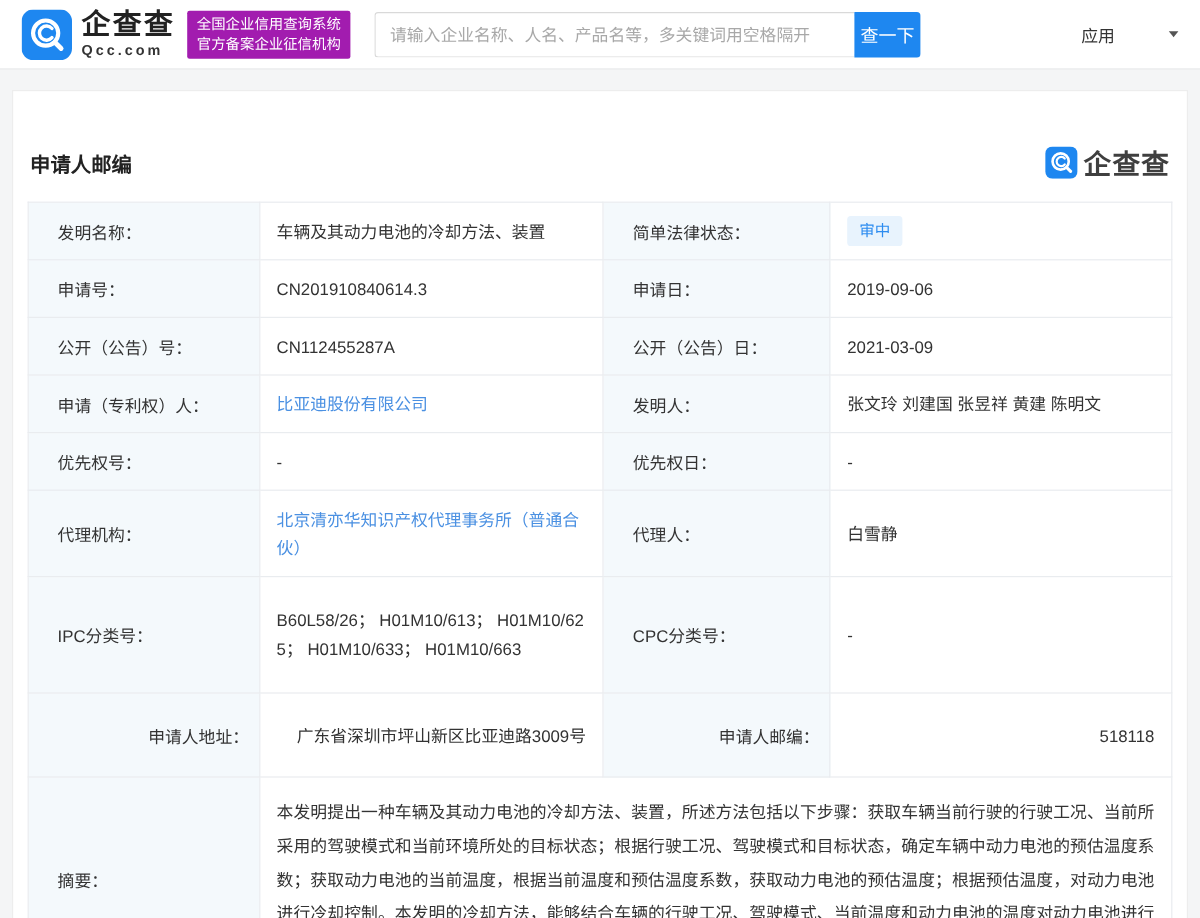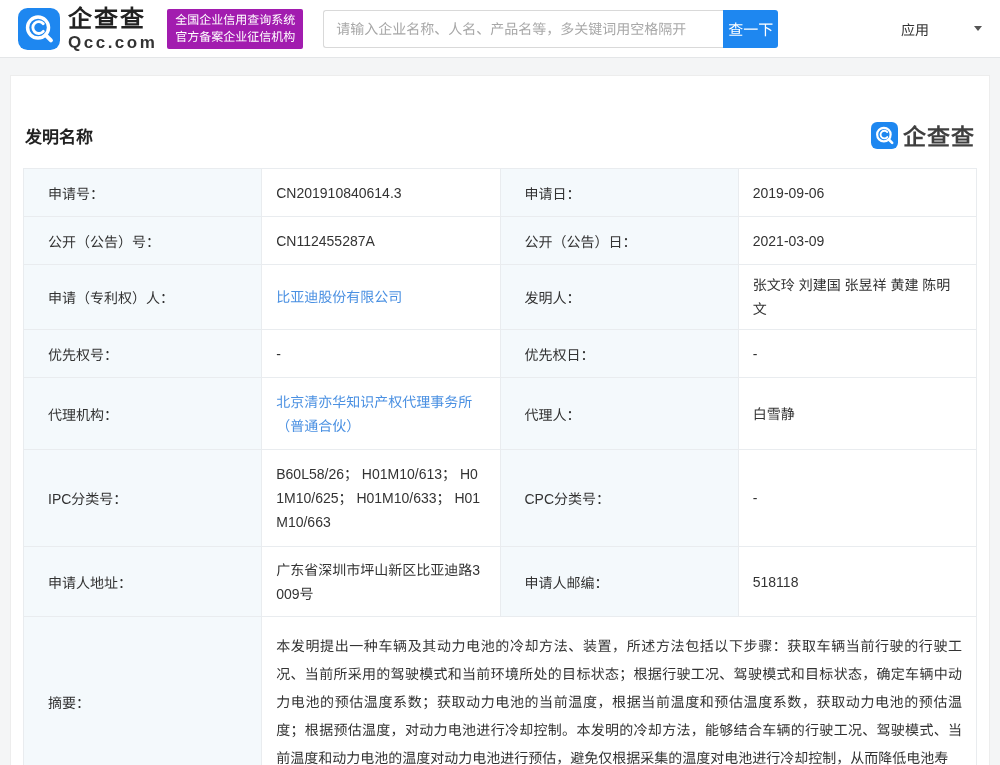--- a/index.html
+++ b/index.html
@@ -11,21 +11,21 @@
 
   
   .header {
     height:58px; background:#fff; border-bottom:1px solid #e4e6e8;
     display:flex; align-items:center; padding:0 18px;
   }
   .logo { display:flex; align-items:center; cursor:pointer; }
   .logo-icon { width:42px; height:42px; display:block; }
   .logo-txt { margin-left:8px; line-height:1; }
   .logo-name { font-size:24px; font-weight:bold; color:#222; letter-spacing:2px; }
-  .logo-domain { font-size:17px; font-weight:bold; color:#333; letter-spacing:2.5px; margin-top:3px; }
+  .logo-domain { font-size:12px; font-weight:bold; color:#333; letter-spacing:2.5px; margin-top:3px; }
   .cert-badge {
     margin-left:10px; background:#a21caf; color:#fff; font-size:12px;
     line-height:17px; padding:3px 8px; border-radius:2px; white-space:nowrap;
   }
   .search-wrap { display:flex; margin-left:20px; height:38px; }
   .search-input {
     width:400px; height:38px; border:1px solid #d9d9d9; border-right:none;
     border-radius:3px 0 0 3px; padding:0 12px; font-size:14px; color:#333; outline:none;
     font-family:inherit;
   }
@@ -58,21 +58,21 @@
 
   
   table.info { width:100%; border-collapse:collapse; table-layout:fixed; font-size:14px; }
   table.info td { border:1px solid #e9ecef; vertical-align:middle; }
   td.lbl { background:#f4f9fc; padding:8px 8px 8px 24px; color:#333; }
   td.val { padding:8px 14px; color:#333; line-height:24px; word-break:break-all; }
   .c1 { width:20.2%; } .c2 { width:30.1%; } .c3 { width:19.8%; } .c4 { width:29.9%; }
   tr.h48 td { height:48px; }
   tr.h72 td { height:72px; }
   tr.h97 td { height:97px; }
-  tr.h70 td { height:70px; }
+  tr.h70 td { height:70px;text-align:right; }
   td.abstract { padding:15px 14px; line-height:28px; text-align:justify; }
   .link { color:#4a90e2; text-decoration:none; cursor:pointer; }
   .status-badge {
     display:inline-block; background:#e8f3fd; color:#2d8cf0;
     font-size:13px; line-height:1; padding:6px 10px; border-radius:3px;
   }
 </style>
 </head>
 <body>
 
@@ -111,31 +111,39 @@
   <div class="header-spacer"></div>
 
   <div class="apps-menu">
     <span>应用</span>
     <span class="caret"></span>
   </div>
 </div>
 
 <div class="card">
   <div class="card-head">
-    <div class="section-title">发明名称</div>
+    <div class="section-title">申请人邮编</div>
     <div class="watermark">
       <svg class="wm-icon" viewBox="0 0 44 44">
           <use href="#qcc-mark"></use>
         </svg>
       <span class="wm-text">企查查</span>
     </div>
   </div>
 
   <table class="info">
     <tbody>
+        <tr class="h48">
+      <td class="lbl c1">发明名称：</td>
+      <td class="val c2">车辆及其动力电池的冷却方法、装置</td>
+      <td class="lbl c3">简单法律状态：</td>
+      <td class="val c4">
+        <span class="status-badge">审中</span>
+      </td>
+    </tr>
     <tr class="h48">
       <td class="lbl">申请号：</td>
       <td class="val">CN201910840614.3</td>
       <td class="lbl">申请日：</td>
       <td class="val">2019-09-06</td>
     </tr>
     <tr class="h48">
       <td class="lbl">公开（公告）号：</td>
       <td class="val">CN112455287A</td>
       <td class="lbl">公开（公告）日：</td>

